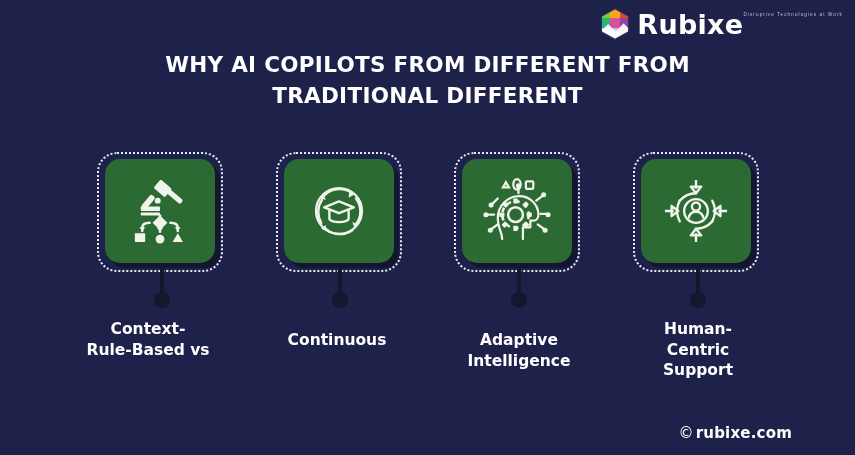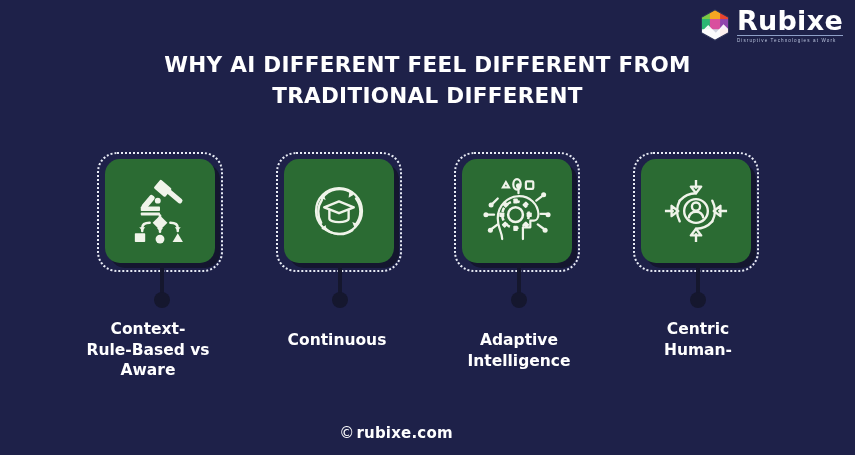--- a/index.html
+++ b/index.html
@@ -31,21 +31,21 @@
     align-items: center;
     gap: 5px;
   }
   .logo-mark {
     width: 34px;
     height: 34px;
     flex: 0 0 auto;
   }
   .logo-text-block {
     display: flex;
-    flex-direction: column;
+    flex-direction: row;
     align-items: flex-start;
     line-height: 1;
   }
   .logo-word {
     font-size: 27px;
     font-weight: bold;
     color: #ffffff;
     letter-spacing: 0.3px;
     font-family: "DejaVu Sans", sans-serif;
   }
@@ -178,21 +178,21 @@
   .label.l1 { top: 330px; left: 248px; }
   .label.l2 { top: 330px; left: 430px; }
   .label.l3 { left: 609px; }
 
   
   .footer {
     position: absolute;
     left: 0;
     top: 424px;
     width: 792px;
-    text-align: center;
+    text-align: right;
     color: #ffffff;
     font-size: 15px;
     font-weight: bold;
     letter-spacing: 0.2px;
     font-family: "DejaVu Sans", sans-serif;
   }
   .footer .cmark {
     font-weight: normal;
     font-size: 15px;
     margin-right: 2px;
@@ -228,21 +228,21 @@
       </svg>
     </span>
     <span class="logo-text-block">
       <span class="logo-word">Rubixe</span>
       <span class="logo-rule"></span>
       <span class="logo-tagline">Disruptive Technologies at Work</span>
     </span>
   </div>
 
   <div class="title">
-    <div>WHY AI DIFFERENT FEEL DIFFERENT FROM</div>
+    <div>WHY AI COPILOTS FROM DIFFERENT FROM</div>
     <div>TRADITIONAL DIFFERENT</div>
   </div>
 
   <div class="cards">
 
     <div class="card-slot s0">
       <div class="card-shadow"></div>
       <div class="card-dotted"></div>
       <div class="card-green">
         <svg viewBox="0 0 100 100" xmlns="http://www.w3.org/2000/svg">
@@ -387,31 +387,31 @@
     <div class="knob"></div>
   </div>
   <div class="pin p3">
     <div class="stem"></div>
     <div class="knob"></div>
   </div>
 
   <div class="label l0">
     <div>Context-</div>
     <div>Rule-Based vs</div>
-    <div>Aware</div>
   </div>
   <div class="label l1">
     <div>Continuous</div>
   </div>
   <div class="label l2">
     <div>Adaptive</div>
     <div>Intelligence</div>
   </div>
   <div class="label l3">
+    <div>Human-</div>
     <div>Centric</div>
-    <div>Human-</div>
+    <div>Support</div>
   </div>
 
   <div class="footer">
     <span class="cmark">©</span><span>rubixe.com</span>
   </div>
 
 </div>
 
 </body></html>

